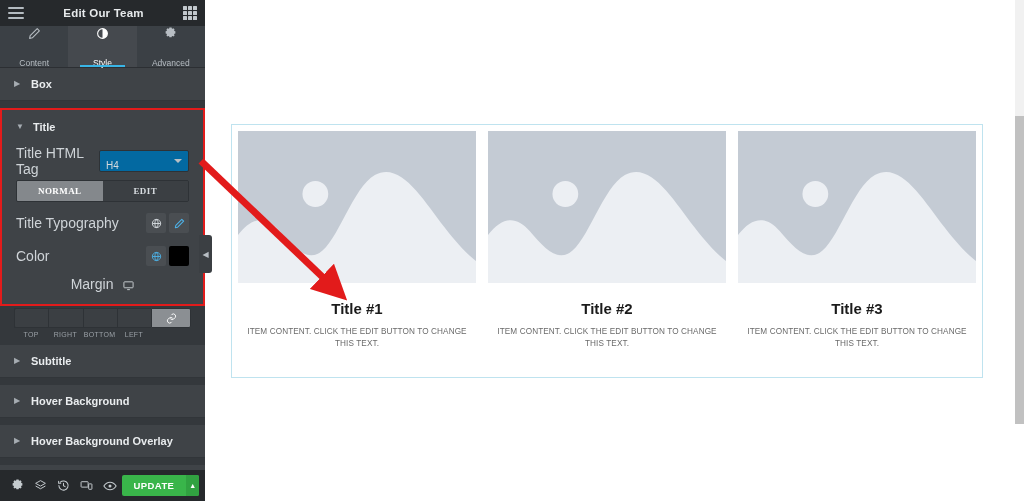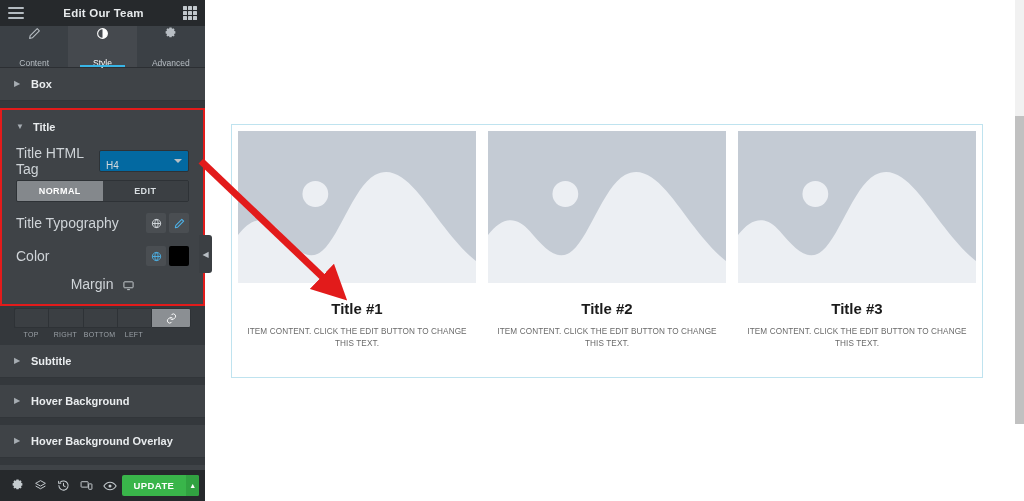--- a/index.html
+++ b/index.html
@@ -84,20 +84,21 @@
   .select .sel-caret {
     position: absolute; right: 6px; top: 50%; margin-top: -2px;
     width: 0; height: 0; border-left: 4px solid transparent;
     border-right: 4px solid transparent; border-top: 4px solid #b9bfc4;
   }
 
   .toggle-group {
     display: flex; width: 100%; height: 22px;
     border-radius: 2px; overflow: hidden; margin: 3px 0 6px 0;
     border: 1px solid #2e3236;
+    font-family: Liberation Serif, serif;
   }
   .toggle {
     flex: 1; display: flex; align-items: center; justify-content: center;
     font-size: 9px; font-weight: bold; letter-spacing: .4px;
     color: #d8dde1; background: #3b3f43; cursor: pointer;
   }
   .toggle.on { background: #84888c; color: #ffffff; }
 
   .ctl-btns { display: flex; gap: 3px; }
   .sq-btn {

